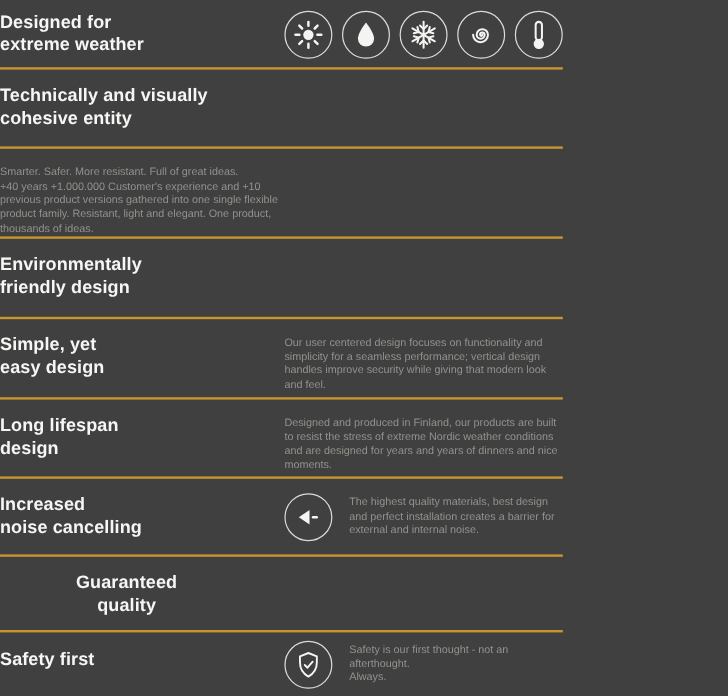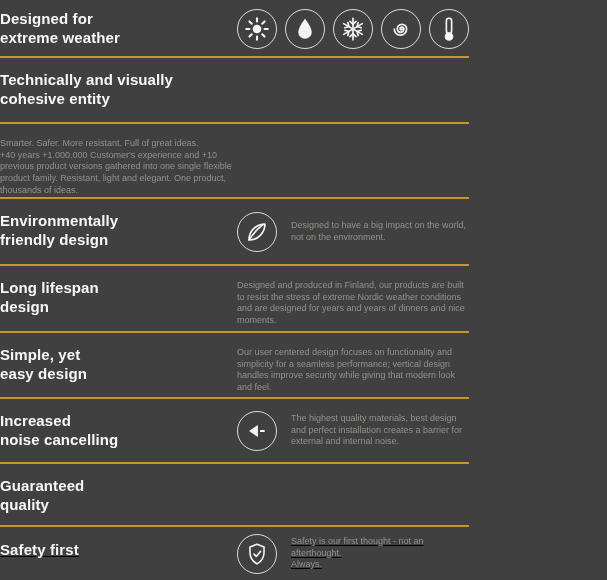--- a/index.html
+++ b/index.html
@@ -23,22 +23,22 @@
     box-sizing:border-box;
     padding-top:12px;
   }
   .row:nth-of-type(1){min-height:58px;padding-top:9px;}
   .row:nth-of-type(2){min-height:66px;}
   .row:nth-of-type(3){min-height:75px;}
   .row:nth-of-type(4){min-height:67px;}
   .row:nth-of-type(5){min-height:67px;}
   .row:nth-of-type(6){min-height:66px;}
   .row:nth-of-type(7){min-height:65px;}
-  .row:nth-of-type(8){min-height:63px;}
-  .row:nth-of-type(9){min-height:53px;border-bottom:none;text-decoration:underline;}
+  .row:nth-of-type(8){min-height:63px;text-align:center;}
+  .row:nth-of-type(9){min-height:53px;border-bottom:none;}
   .row.has-icon{align-items:center;padding-top:0;}
   .row.has-icon .title{align-self:flex-start;padding-top:12px;}
   .row:nth-of-type(9).has-icon .title{padding-top:13px;}
   .title{
     flex:0 0 237px;
     box-sizing:border-box;
     padding-right:26px;
     color:#f7f6f4;
     font-size:15px;
     font-weight:bold;
@@ -147,49 +147,38 @@
     <section class="row">
       <div class="right">
         <div class="body-text">Smarter. Safer. More resistant. Full of great ideas.
 +40 years +1.000.000 Customer's experience and +10 previous product versions gathered into one single flexible product family. Resistant, light and elegant. One product, thousands of ideas.</div>
       </div>
     </section>
 
     <section class="row has-icon">
       <div class="title">Environmentally
 friendly design</div>
-      <div class="right icon-right">
-        <span class="circ">
-          <svg width="30" height="30" viewBox="0 0 32 32">
-            <g fill="none" stroke="#f5f4f2" stroke-width="1.8" stroke-linecap="round" stroke-linejoin="round">
-              <path d="M7.5 24.5 C7.5 15 15 7.5 24.5 7.5 C24.5 17 17 24.5 7.5 24.5 Z"></path>
-              <path d="M7.5 24.5 C11 19 16 13 21.5 9"></path>
-            </g>
-          </svg>
-        </span>
-        <div class="body-text">Designed to have a big impact on the world, not on the environment.</div>
+    </section>
+
+    <section class="row">
+      <div class="title">Simple, yet
+easy design</div>
+      <div class="right">
+        <div class="body-text">Our user centered design focuses on functionality and simplicity for a seamless performance; vertical design handles improve security while giving that modern look and feel.</div>
       </div>
     </section>
 
     <section class="row">
       <div class="title">Long lifespan
 design</div>
       <div class="right">
         <div class="body-text">Designed and produced in Finland, our products are built to resist the stress of extreme Nordic weather conditions and are designed for years and years of dinners and nice moments.</div>
       </div>
     </section>
 
-    <section class="row">
-      <div class="title">Simple, yet
-easy design</div>
-      <div class="right">
-        <div class="body-text">Our user centered design focuses on functionality and simplicity for a seamless performance; vertical design handles improve security while giving that modern look and feel.</div>
-      </div>
-    </section>
-
     <section class="row has-icon">
       <div class="title">Increased
 noise cancelling</div>
       <div class="right icon-right">
         <span class="circ">
           <svg width="30" height="30" viewBox="0 0 32 32">
             <g fill="#f5f4f2">
               <path d="M17 9.5 L17 22.5 L7.5 16 Z"></path>
               <rect x="19" y="14.9" width="5.5" height="2.2" rx="1.1"></rect>
             </g>

